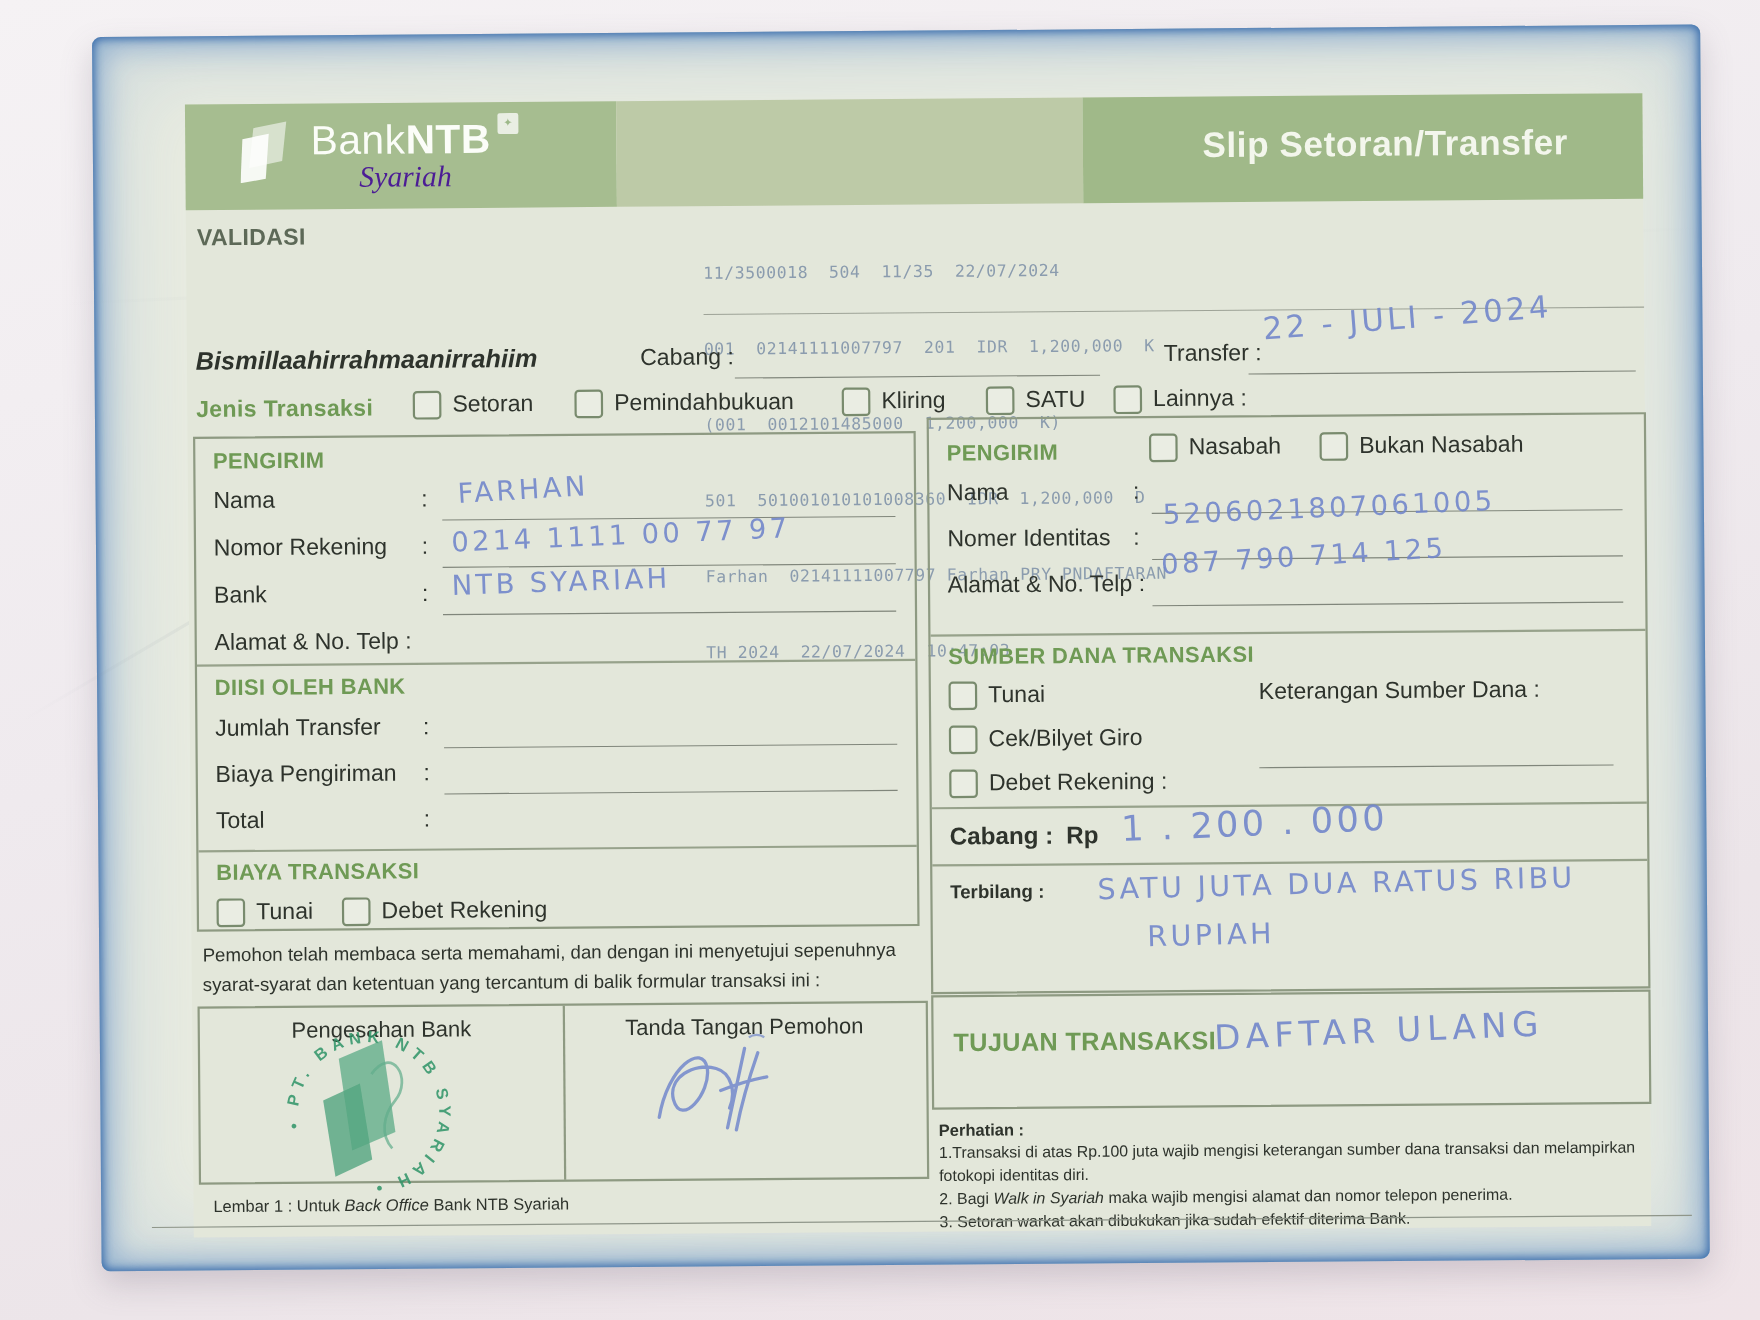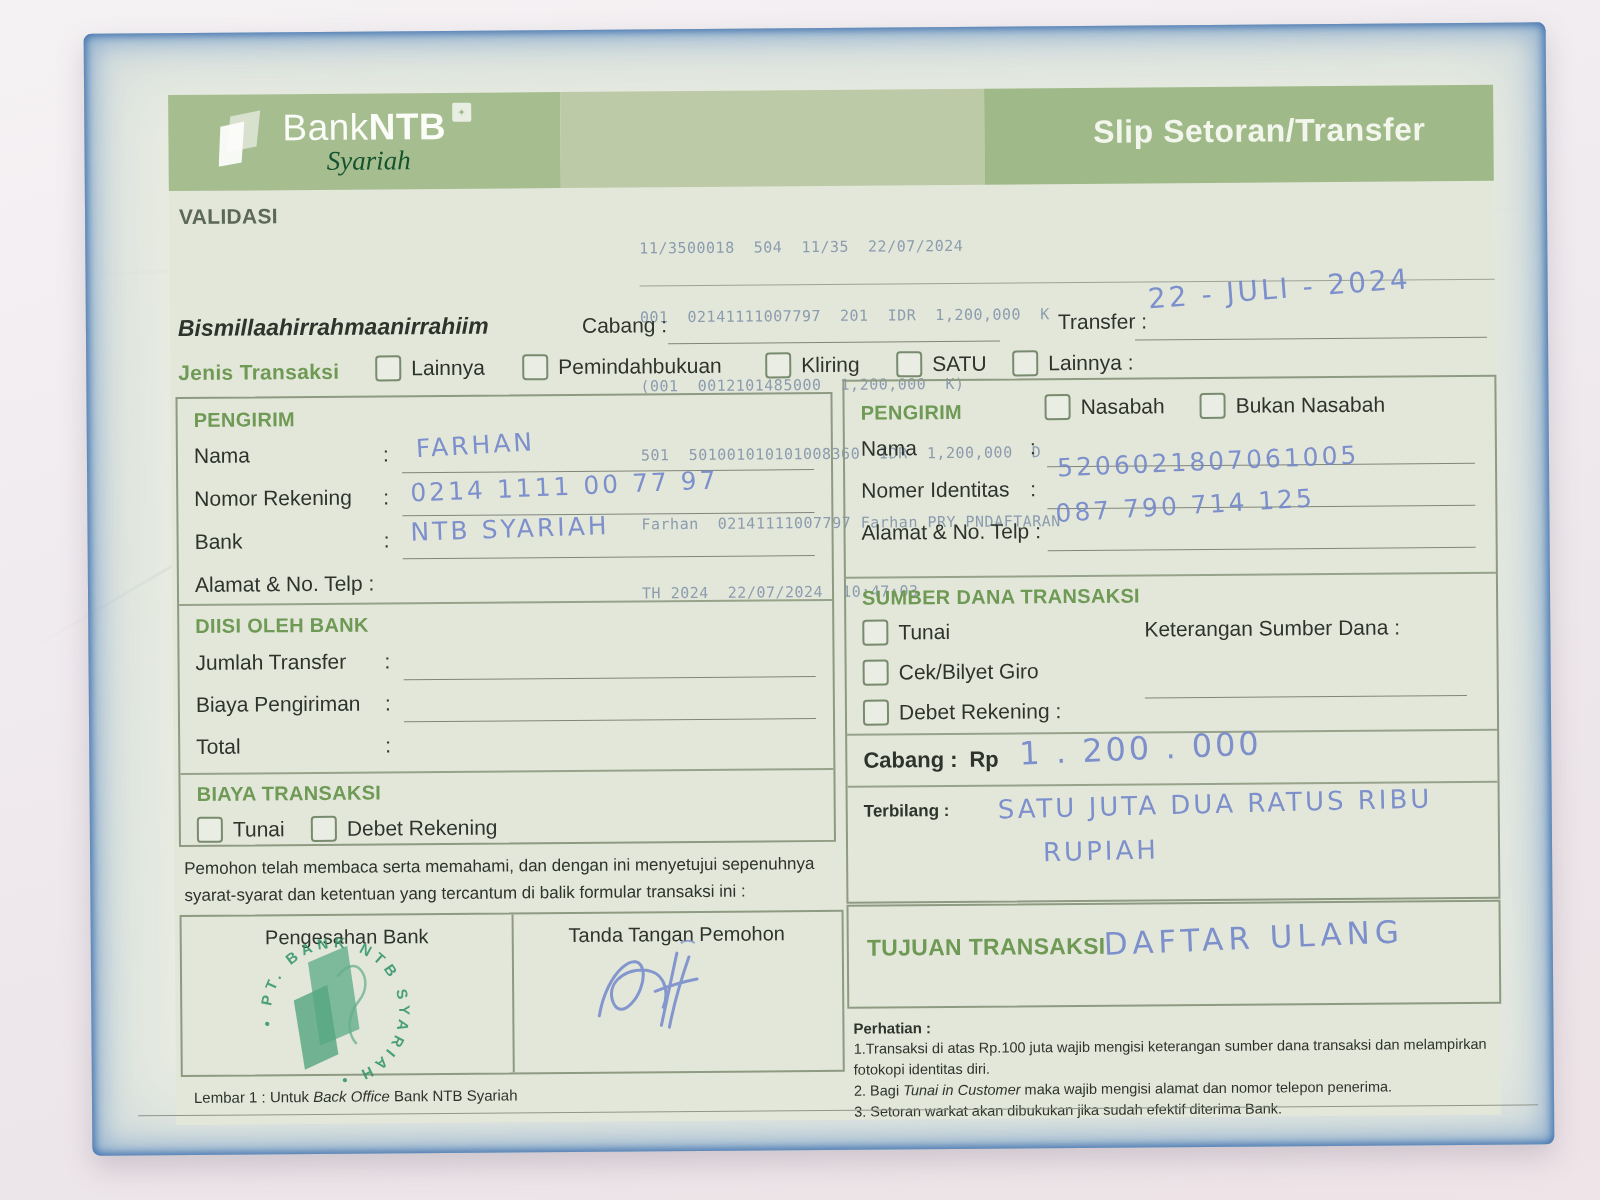--- a/index.html
+++ b/index.html
@@ -22,21 +22,21 @@
   .form{position:absolute;left:84px;top:62px;width:1325px;height:1030px;background:#e3e7da;}
   .crease{position:absolute;height:3px;background:linear-gradient(90deg,rgba(130,140,150,0),rgba(125,135,148,0.20),rgba(130,140,150,0));pointer-events:none;}
   
   .band{position:absolute;top:0;height:96px;}
   .seg1{left:0;width:392px;background:#a6bd90;}
   .seg2{left:392px;width:424px;background:#bdcaa7;}
   .seg3{left:816px;width:509px;background:#a0b989;}
   .brand{position:absolute;left:50px;top:14px;display:flex;align-items:flex-start;}
   .brand-text{font-size:37px;color:#fbfdf8;letter-spacing:0.5px;line-height:40px;}
   .brand-text b{font-weight:bold;margin-top:12px;}
-  .syariah{position:absolute;left:158px;top:52px;font-family:"Liberation Serif",serif;font-style:italic;font-size:27px;color:#14532d;}
+  .syariah{position:absolute;left:158px;top:52px;font-family:"Liberation Serif",serif;font-style:italic;font-size:27px;color:#4c1d95;}
   .sparkle{width:19px;height:19px;background:rgba(255,255,255,0.75);margin-left:6px;margin-top:-4px;border-radius:2px;font-size:10px;color:#9db989;text-align:center;line-height:19px;}
   .slip-title{position:absolute;right:68px;top:26px;font-size:32px;font-weight:bold;color:#f3f6ec;letter-spacing:0.5px;}
   
   .lbl{position:absolute;font-size:21px;color:#2e332c;}
   .b{font-weight:bold;}
   .green-h{position:absolute;font-size:20px;font-weight:bold;color:#6f9a55;letter-spacing:0.3px;}
   .uline{position:absolute;border-bottom:1.6px solid #80867b;}
   .colon{position:absolute;font-size:21px;color:#2e332c;}
   .cbrow{position:absolute;display:flex;align-items:center;gap:10px;}
   .cb{width:22px;height:22px;border:2px solid #798b6e;border-radius:4px;background:rgba(255,255,255,0.25);flex:0 0 auto;}
@@ -91,21 +91,21 @@
     <div class="lbl" style="left:8px;top:220px;font-style:italic;font-weight:bold;font-size:23px;">Bismillaahirrahmaanirrahiim</div>
     <div class="lbl" style="left:412px;top:222px;">Cabang :</div>
     <div class="uline" style="left:498px;width:332px;top:224px;height:28px;"></div>
     <div class="lbl" style="left:888px;top:222px;">Transfer :</div>
     <div class="uline" style="left:965px;width:352px;top:224px;height:28px;"></div>
     <div class="hand" style="left:978px;top:186px;font-size:28px;transform:rotate(-4deg);">22 - JULI - 2024</div>
 
     <div class="green-h" style="left:8px;top:266px;font-size:21px;">Jenis Transaksi</div>
     <div class="cbrow" style="left:205px;top:262px;">
       <span class="cb"></span>
-      <span class="cbl">Lainnya</span>
+      <span class="cbl">Setoran</span>
     </div>
     <div class="cbrow" style="left:352px;top:262px;">
       <span class="cb"></span>
       <span class="cbl">Pemindahbukuan</span>
     </div>
     <div class="cbrow" style="left:595px;top:262px;">
       <span class="cb"></span>
       <span class="cbl">Kliring</span>
     </div>
     <div class="cbrow" style="left:726px;top:262px;">
@@ -251,21 +251,21 @@
     </div>
 
     <div class="box" style="left:672px;top:815px;width:650px;height:100px;">
       <div class="green-h" style="left:18px;top:28px;font-size:23px;">TUJUAN TRANSAKSI</div>
       <div class="hand" style="left:255px;top:16px;font-size:31px;letter-spacing:5px;transform:rotate(-2deg);">DAFTAR ULANG</div>
     </div>
 
     <div style="position:absolute;left:678px;top:928px;width:646px;">
       <div class="small-note b" style="font-size:15px;">Perhatian :</div>
       <div class="small-note">1.Transaksi di atas Rp.100 juta wajib mengisi keterangan sumber dana transaksi dan melampirkan fotokopi identitas diri.</div>
-      <div class="small-note"><span>2. Bagi </span><i>Tunai in Customer</i><span> maka wajib mengisi alamat dan nomor telepon penerima.</span></div>
+      <div class="small-note"><span>2. Bagi </span><i>Walk in Syariah</i><span> maka wajib mengisi alamat dan nomor telepon penerima.</span></div>
       <div class="small-note">3. Setoran warkat akan dibukukan jika sudah efektif diterima Bank.</div>
     </div>
 
     <div class="lbl" style="left:18px;top:994px;font-size:15px;">
       <span>Lembar 1 : Untuk </span><i>Back Office</i><span> Bank NTB Syariah</span>
     </div>
     <div class="footer-line" style="left:-38px;width:1400px;top:1020px;"></div>
 
   </div>
 </div>

